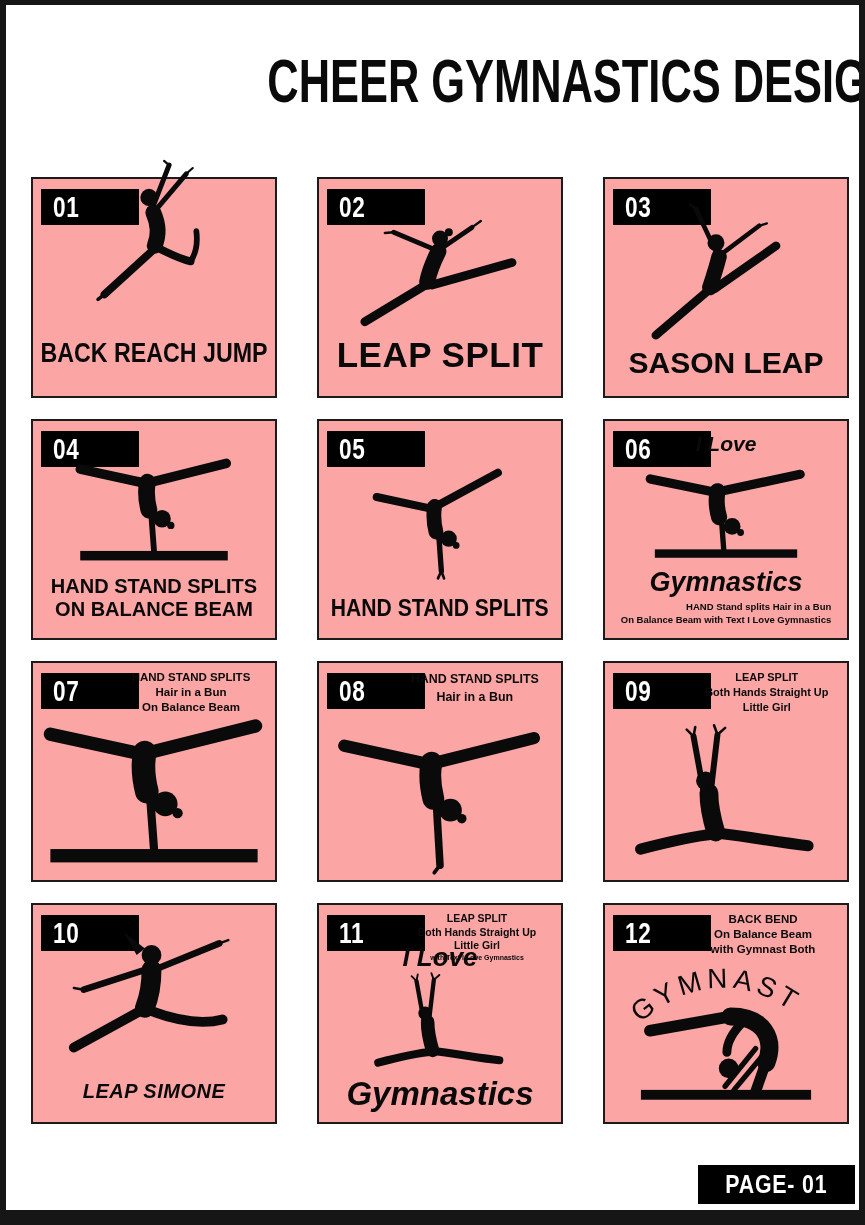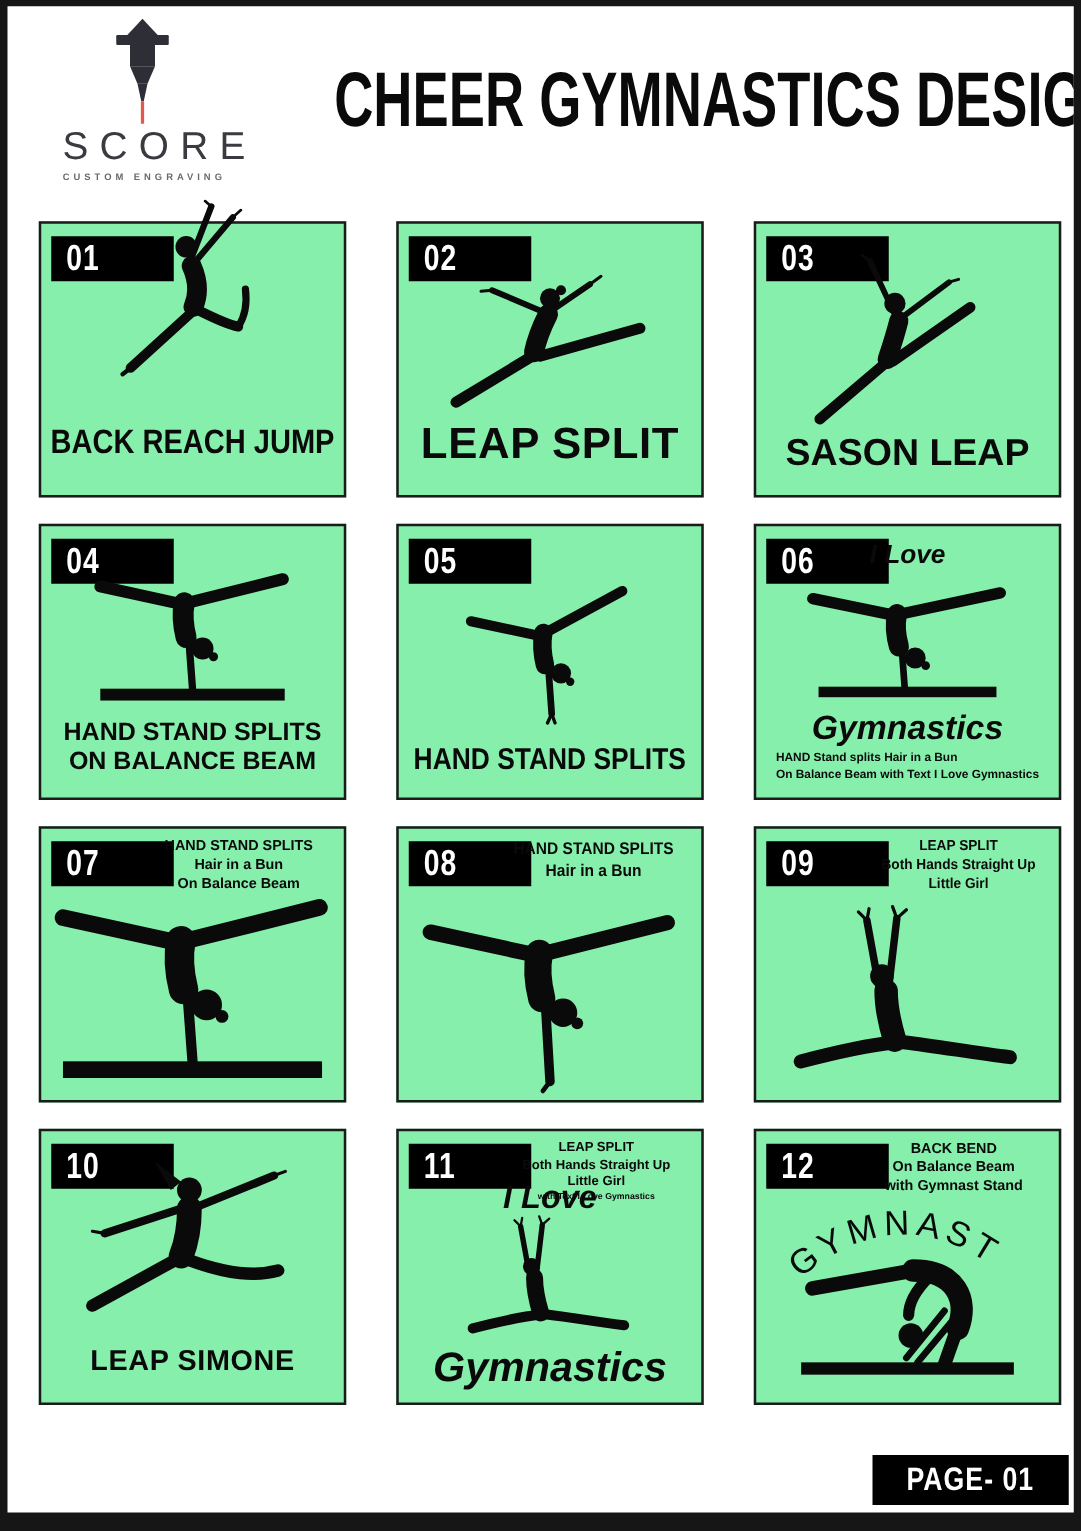--- a/index.html
+++ b/index.html
@@ -23,21 +23,21 @@
     position:absolute;top:40px;left:158px;right:6px;text-align:center;
     font-size:62px;font-weight:800;white-space:nowrap;
     transform:scaleX(.70);transform-origin:center;letter-spacing:0px;color:var(--ink);
   }
   
   .grid{
     position:absolute;top:172px;left:25px;
     display:grid;grid-template-columns:repeat(3,246px);grid-auto-rows:221px;
     column-gap:40px;row-gap:21px;
   }
-  .card{position:relative;background:#86efac;border:2px solid #1b1b1b;}
+  .card{position:relative;background:#fca5a5;border:2px solid #1b1b1b;}
   .badge{
     position:absolute;top:10px;left:8px;width:98px;height:36px;background:var(--badge);
     display:flex;align-items:center;
   }
   .badge-num{
     color:var(--white);font-size:29px;font-weight:800;line-height:1;
     transform:scaleX(.78);transform-origin:left center;margin-left:12px;letter-spacing:1px;
   }
   .corner{
     position:absolute;top:7px;right:8px;width:152px;text-align:center;z-index:2;
@@ -47,65 +47,53 @@
   .design{
     position:absolute;left:2px;right:2px;top:36px;bottom:6px;
     display:flex;flex-direction:column;align-items:center;justify-content:flex-end;
   }
   .fig{display:flex;justify-content:center;align-items:flex-end;}
   .fig svg{display:block;}
   .st{stroke:var(--ink);fill:none;stroke-linecap:round;}
   .fl{fill:var(--ink);stroke:none;}
   .label{font-weight:700;text-align:center;line-height:1.12;color:var(--ink);white-space:nowrap;}
   .dtext{font-weight:800;font-style:italic;line-height:1;color:var(--ink);white-space:nowrap;text-align:center;}
-  .caption{font-size:10px;font-weight:700;line-height:1.35;text-align:left;margin-top:5px;color:var(--ink);}
+  .caption{font-size:10px;font-weight:700;line-height:1.35;text-align:right;margin-top:5px;color:var(--ink);}
   
   .c01 .fig svg{width:122px;} .c01 .label{font-size:27px;transform:scaleX(.86);margin-top:6px;} .c01 .design{padding-bottom:22px;gap:23px;}
   .c02 .fig svg{width:176px;} .c02 .label{font-size:35px;letter-spacing:.5px;margin-top:2px;} .c02 .design{padding-bottom:16px;}
   .c03 .fig svg{width:162px;} .c03 .label{font-size:30px;margin-top:2px;} .c03 .design{padding-bottom:10px;align-items:center;}
   .c04 .fig svg{width:168px;} .c04 .label{font-size:20px;margin-top:5px;} .c04 .design{padding-bottom:12px;}
   .c05 .fig svg{width:148px;} .c05 .label{font-size:24px;transform:scaleX(.88);margin-top:4px;} .c05 .design{padding-bottom:10px;}
   .c06 .fig svg{width:176px;} .c06 .design{padding-bottom:5px;top:32px;}
   .c06 .dtext-top{font-size:21px;margin-bottom:2px;} .c06 .dtext-bottom{font-size:27px;margin-top:2px;}
   .c06 .caption{font-size:9.5px;}
   .c07 .fig svg{width:236px;} .c07 .design{top:26px;bottom:4px;left:0;right:0;}
   .c08 .fig svg{width:218px;} .c08 .design{bottom:4px;} .c08 .corner{font-size:13.5px;width:170px;transform:scaleX(.92);transform-origin:right top;}
   .c09 .fig svg{width:188px;} .c09 .design{padding-bottom:8px;} .c09 .corner{transform:scaleX(.95);transform-origin:right top;}
-  .c10 .fig svg{width:190px;} .c10 .label{font-size:23px;letter-spacing:.5px;margin-top:18px;} .c10 .design{padding-bottom:14px;}
+  .c10 .fig svg{width:190px;} .c10 .label{font-size:20px;letter-spacing:.5px;margin-top:18px;font-style:italic;} .c10 .design{padding-bottom:14px;}
   .c11 .fig svg{width:136px;} .c11 .design{padding-bottom:6px;}
   .c11 .dtext-top{font-size:26px;margin-bottom:0;} .c11 .dtext-bottom{font-size:33px;margin-top:2px;}
   .c11 .corner{font-size:10.5px;}
   .c12 .fig svg{width:206px;} .c12 .design{padding-bottom:6px;}
   
   .page-badge{
     position:absolute;right:4px;bottom:6px;background:var(--badge);
     padding:6px 16px 7px 16px;
   }
   .page-badge span{
     color:var(--white);font-size:26px;font-weight:800;line-height:1;display:inline-block;
     transform:scaleX(.82);transform-origin:center;letter-spacing:1px;
   }
 </style>
 </head>
 <body>
 
 <div class="page">
 
-  <div class="logo">
-    <svg width="58" height="88" viewBox="0 0 58 88">
-      <polygon class="fl" style="fill:var(--logo-dark)" points="29,2 43,17 15,17"></polygon>
-      <rect class="fl" style="fill:var(--logo-dark)" x="8" y="15" width="42" height="8" rx="1"></rect>
-      <rect class="fl" style="fill:var(--logo-dark)" x="19" y="23" width="20" height="17"></rect>
-      <polygon class="fl" style="fill:var(--logo-dark)" points="19,40 39,40 33,54 25,54"></polygon>
-      <polygon class="fl" style="fill:var(--logo-dark)" points="25,54 33,54 30,68 28,68"></polygon>
-      <line x1="29" y1="68" x2="29" y2="86" stroke="var(--laser)" stroke-width="2.6"></line>
-    </svg>
-    <div class="logo-name">SCORE</div>
-    <div class="logo-tag">CUSTOM ENGRAVING</div>
-  </div>
   <h1 class="title">CHEER GYMNASTICS DESIGNS</h1>
 
   <main class="grid">
       <section class="card c01">
     <div class="badge">
       <span class="badge-num">01</span>
     </div>
     <div class="corner"></div>
     <div class="design">
 
@@ -395,21 +383,21 @@
 
     </div>
   </section>
       <section class="card c12">
     <div class="badge">
       <span class="badge-num">12</span>
     </div>
     <div class="corner">
           <div>BACK BEND</div>
           <div>On Balance Beam</div>
-          <div>with Gymnast Stand</div>
+          <div>with Gymnast Both</div>
         </div>
     <div class="design">
 
       <div class="fig">
             <svg viewBox="0 0 230 186">
     <path id="arcp" fill="none" d="M16 92 Q112 6 214 96"></path>
     <text font-size="31" letter-spacing="5" font-weight="500" fill="var(--ink)"><textPath href="#arcp" startOffset="4">GYMNAST</textPath></text>
     <path class="st" stroke-width="13" d="M30 98 L120 82"></path>
     <path class="st" stroke-width="20" d="M120 82 C158 82 170 108 160 134"></path>
     <path class="st" stroke-width="10" d="M134 88 C122 100 116 112 116 122"></path>

